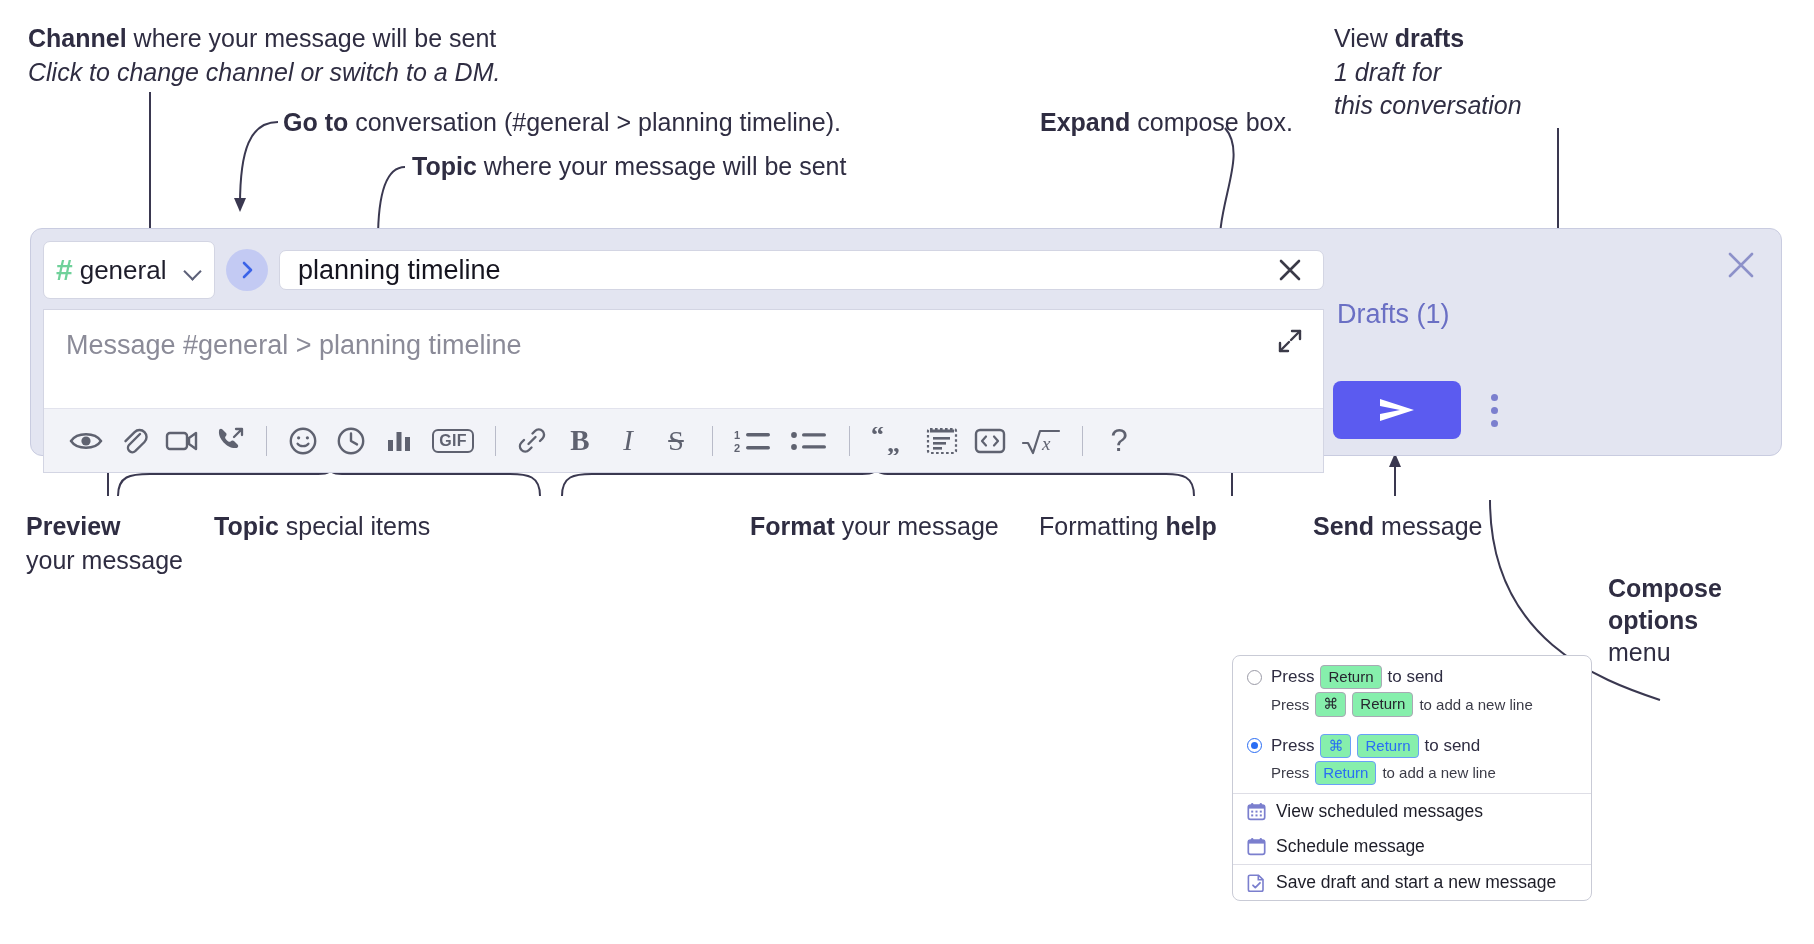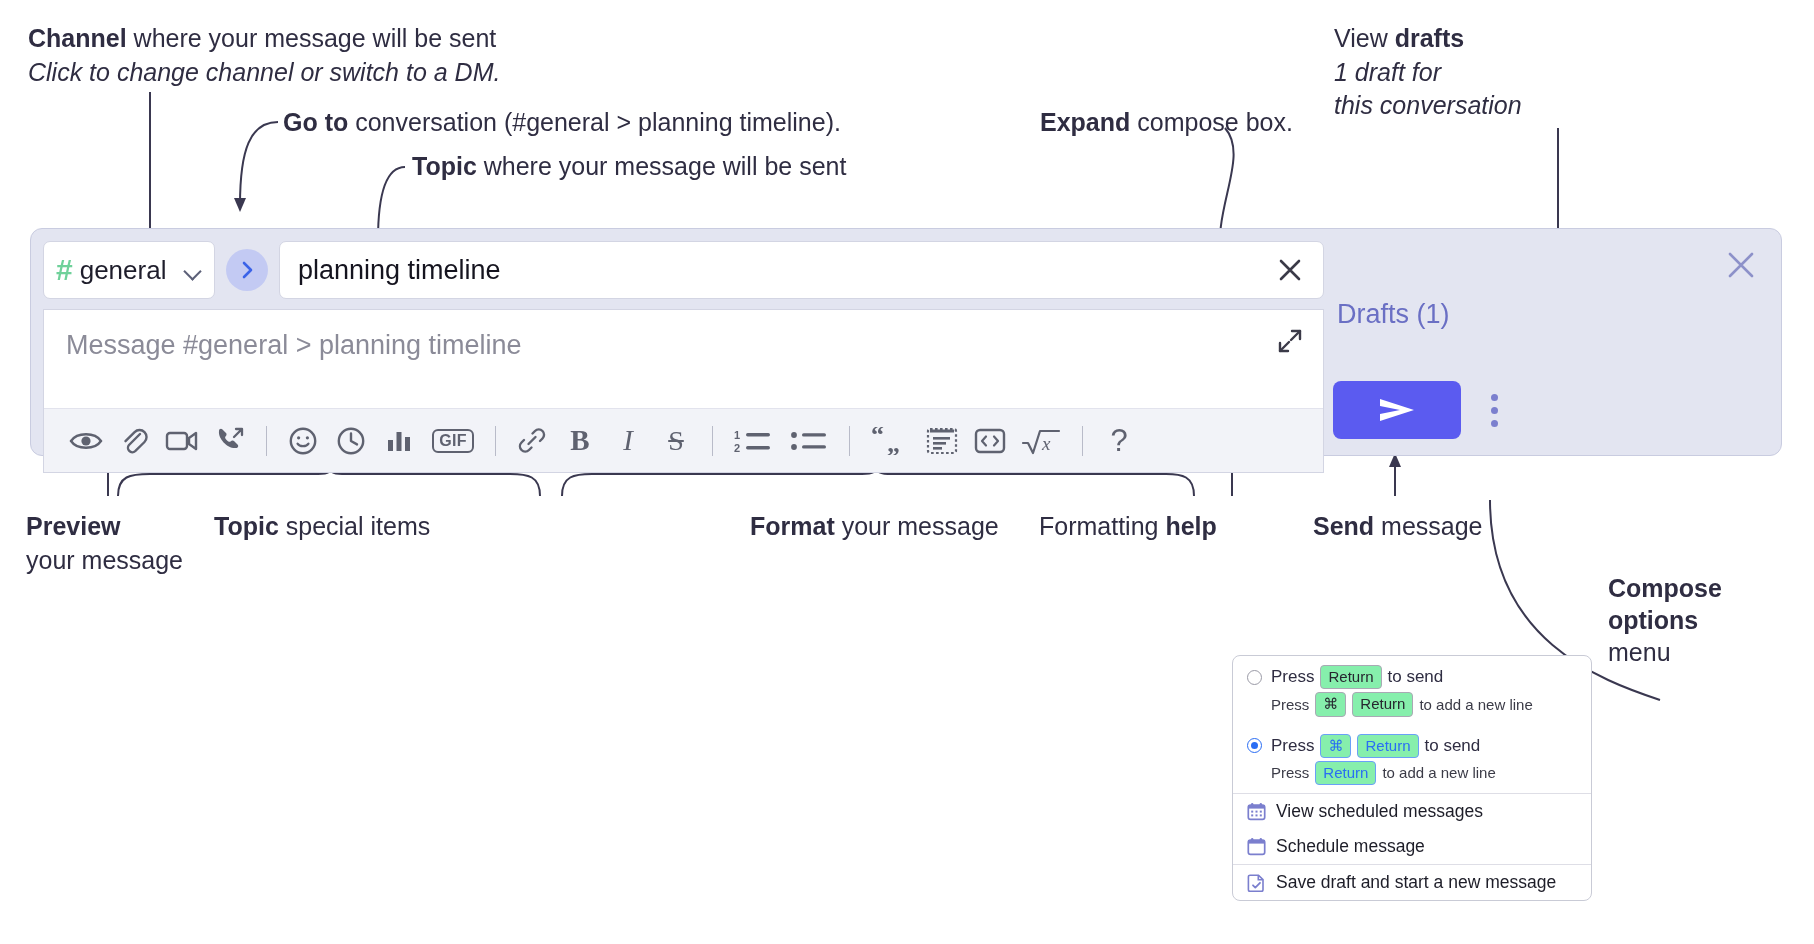--- a/index.html
+++ b/index.html
@@ -84,21 +84,21 @@
   .goto-btn {
     width: 42px; height: 42px;
     border-radius: 50%;
     background: #c3caf3;
     display: flex; align-items: center; justify-content: center;
     flex: none;
   }
   .goto-btn svg { display:block; }
   .topic-input {
     flex: 1;
-    height: 58px;
+    height: 40px;
     background: #ffffff;
     border: 1px solid #d3d5e3;
     border-radius: 7px;
     display: flex; align-items: center;
     padding: 0 16px 0 18px;
     box-sizing: border-box;
   }
   .topic-text {
     flex: 1;
     font-size: 27px;

